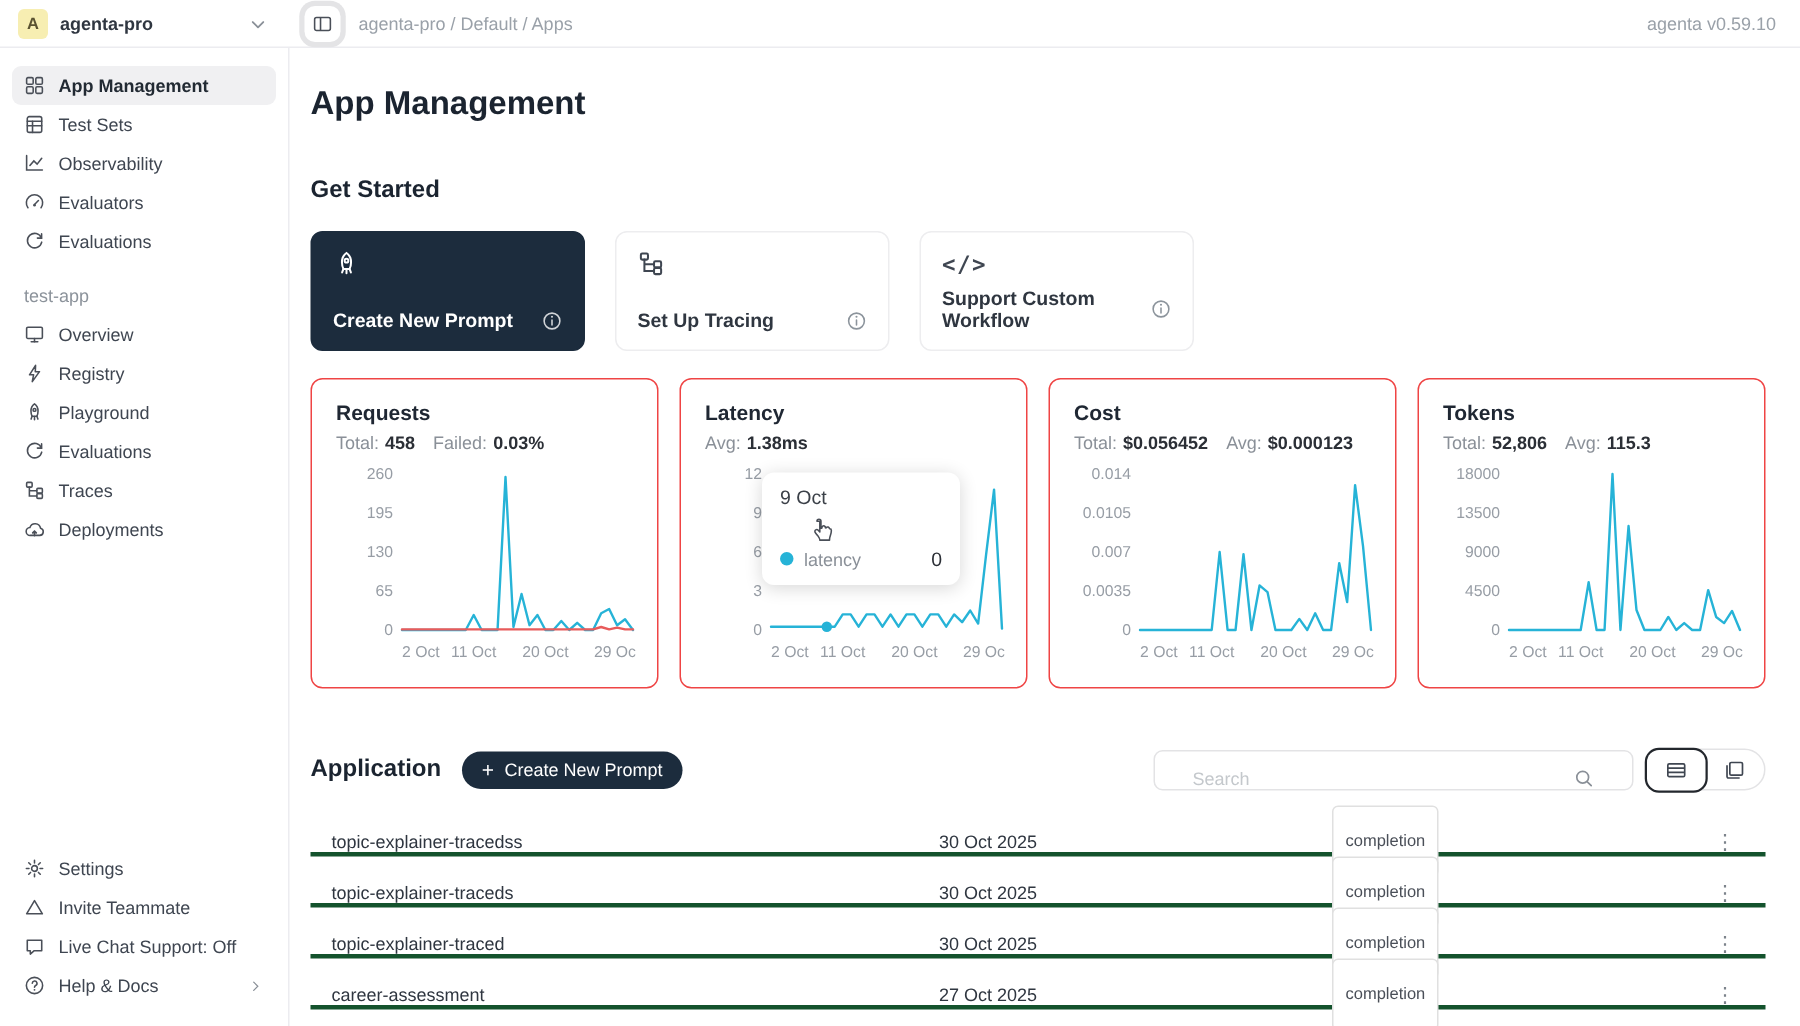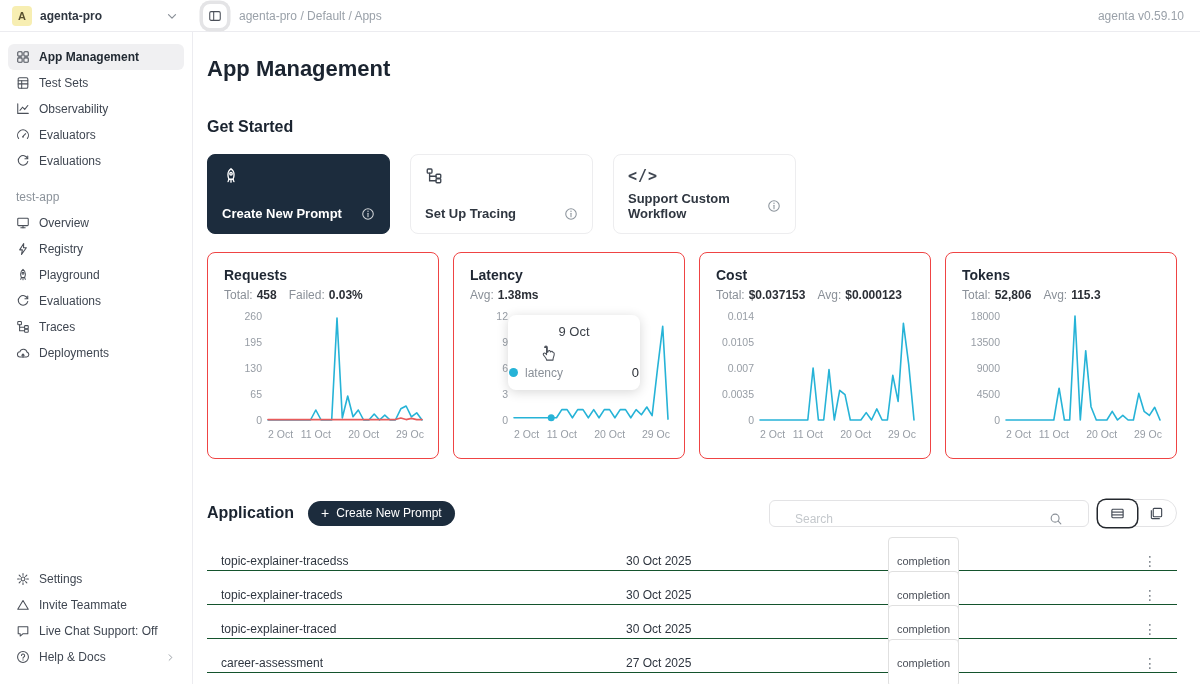--- a/index.html
+++ b/index.html
@@ -48,21 +48,21 @@
   
   .charts { display:flex; gap:14px; margin-top:18px; }
   .chart-card { width:232px; height:207px; border:1px solid #ef4444; border-radius:8px; padding:14px 16px 8px; position:relative; background:#fff; }
   .chart-title { font-size:14px; font-weight:700; color:#1f2733; }
   .chart-stats { font-size:12px; margin-top:5px; white-space:nowrap; }
   .chart-stats .st-label { color:#8a9098; margin-right:4px; }
   .chart-stats .st-value { color:#2b2f36; font-weight:700; margin-right:12px; }
   .chart-mount { margin-top:8px; }
   .chart-mount text { font-size:10.5px; fill:#979da5; }
 
-  .chart-tooltip { position:absolute; left:54px; top:62px; width:132px; background:#fff; border-radius:8px; box-shadow:0 2px 12px rgba(0,0,0,.16); padding:9px 1px 10px; z-index:5;text-align:center; }
+  .chart-tooltip { position:absolute; left:54px; top:62px; width:132px; background:#fff; border-radius:8px; box-shadow:0 2px 12px rgba(0,0,0,.16); padding:9px 12px 10px; z-index:5; }
   .tt-date { font-size:13px; color:#3b4048; font-weight:500; margin-bottom:26px; }
   .tt-row { display:flex; align-items:center; gap:7px; }
   .tt-dot { width:9px; height:9px; border-radius:50%; background:#26b3d7; flex:0 0 9px; }
   .tt-name { font-size:12px; color:#8a9098; }
   .tt-val { margin-left:auto; font-size:13px; color:#2b2f36; }
   .hand-cursor { position:absolute; left:84px; top:92px; z-index:6; }
 
   
   .app-header { margin-top:40px; display:flex; align-items:center; height:28px; }
   .dark-pill { margin-left:14px; height:25px; background:#1c2c3d; color:#fff; border:none; border-radius:13px; padding:0 13px; font-size:12px; display:flex; align-items:center; gap:7px; cursor:pointer; font-family:inherit; }
@@ -74,21 +74,21 @@
   .view-toggle { margin-left:8px; border:1px solid #e3e3e5; border-radius:14px; height:28px; display:flex; align-items:center; background:#fff; }
   .vt-btn { width:39px; height:26px; display:flex; align-items:center; justify-content:center; background:none; border:none; color:#3f4651; cursor:pointer; }
   .vt-btn.active { box-shadow:0 0 0 1.5px #23272d; border-radius:8px; height:27px; background:#fff; }
 
   
   .app-table { margin-top:10px; }
   .t-head { display:grid; grid-template-columns:405px 262px 218px 1fr; height:29px; background:#fafafa; border-top:1px solid #ececec; border-bottom:1px solid #ececec; align-items:center; font-size:12px; font-weight:600; color:#4a4f58; }
   .t-head > div { padding-left:14px; height:100%; display:flex; align-items:center; }
   .t-head > div.cell-border { border-right:1px solid #e8e8e8; }
   .t-head .t-gear { justify-content:flex-end; padding-right:18px; color:#5a6068; }
-  .t-row { display:grid; grid-template-columns:405px 262px 218px 1fr; height:34px; border-bottom:1px solid #14532d; align-items:center; font-size:12px; color:#2f3640; cursor:pointer; }
+  .t-row { display:grid; grid-template-columns:405px 262px 218px 1fr; height:34px; border-bottom:3px solid #14532d; align-items:center; font-size:12px; color:#2f3640; cursor:pointer; }
   .t-row > div { padding-left:14px; }
   .tag { display:inline-block; border:1px solid #e0e0e0; border-radius:4px; padding:17px 8px; font-size:11px; color:#4a4f58; background:#fff; }
   .kebab { text-align:right; padding-right:20px !important; color:#7c838b; font-size:14px; }
 </style>
 </head>
 <body>
 
 <header class="topbar">
   <div class="topbar-left">
     <span class="avatar">A</span>
@@ -370,21 +370,21 @@
             <span class="tt-name">latency</span>
             <span class="tt-val">0</span>
           </div>
         </div>
         <svg class="hand-cursor" width="19" height="19" viewBox="0 0 20 20">
           <path d="M7 2.6c0-.8.6-1.4 1.4-1.4s1.4.6 1.4 1.4v4.9l.5.1.3-.9c.2-.7 1-1 1.6-.8.5.2.8.7.7 1.3l.5.1c.3-.5.9-.8 1.5-.6.5.2.8.6.8 1.1l.3.1c.6 0 1.1.5 1.1 1.2 0 1.9-.6 3.2-1 4.5-.3 1-.3 1.7-.3 2.3H9c0-1-.5-1.8-1.2-2.8-.5-.7-1.3-1.6-1.9-2.4-.6-.7-.4-1.6.2-2 .5-.4 1.3-.3 1.8.2l1.1 1.2V2.6z" fill="#fff" stroke="#4a4f58" stroke-width="1.1" stroke-linejoin="round"></path>
         </svg>
       </div>
       <div class="chart-card">
         <div class="chart-title">Cost</div>
-        <div class="chart-stats"><span class="st-label">Total:</span><span class="st-value">$0.037153</span><span class="st-label">Avg:</span><span class="st-value">$0.000123</span></div>
+        <div class="chart-stats"><span class="st-label">Total:</span><span class="st-value">$0.056452</span><span class="st-label">Avg:</span><span class="st-value">$0.000123</span></div>
         <div class="chart-mount">
             <svg width="200" height="140" viewBox="0 0 200 140">
               <text x="38" y="9.5" text-anchor="end">0.014</text>
               <text x="38" y="35.5" text-anchor="end">0.0105</text>
               <text x="38" y="61.5" text-anchor="end">0.007</text>
               <text x="38" y="87.5" text-anchor="end">0.0035</text>
               <text x="38" y="113.5" text-anchor="end">0</text>
               <text x="44.0" y="128" text-anchor="start">2 Oct</text>
               <text x="91.8" y="128" text-anchor="middle">11 Oct</text>
               <text x="139.6" y="128" text-anchor="middle">20 Oct</text>

